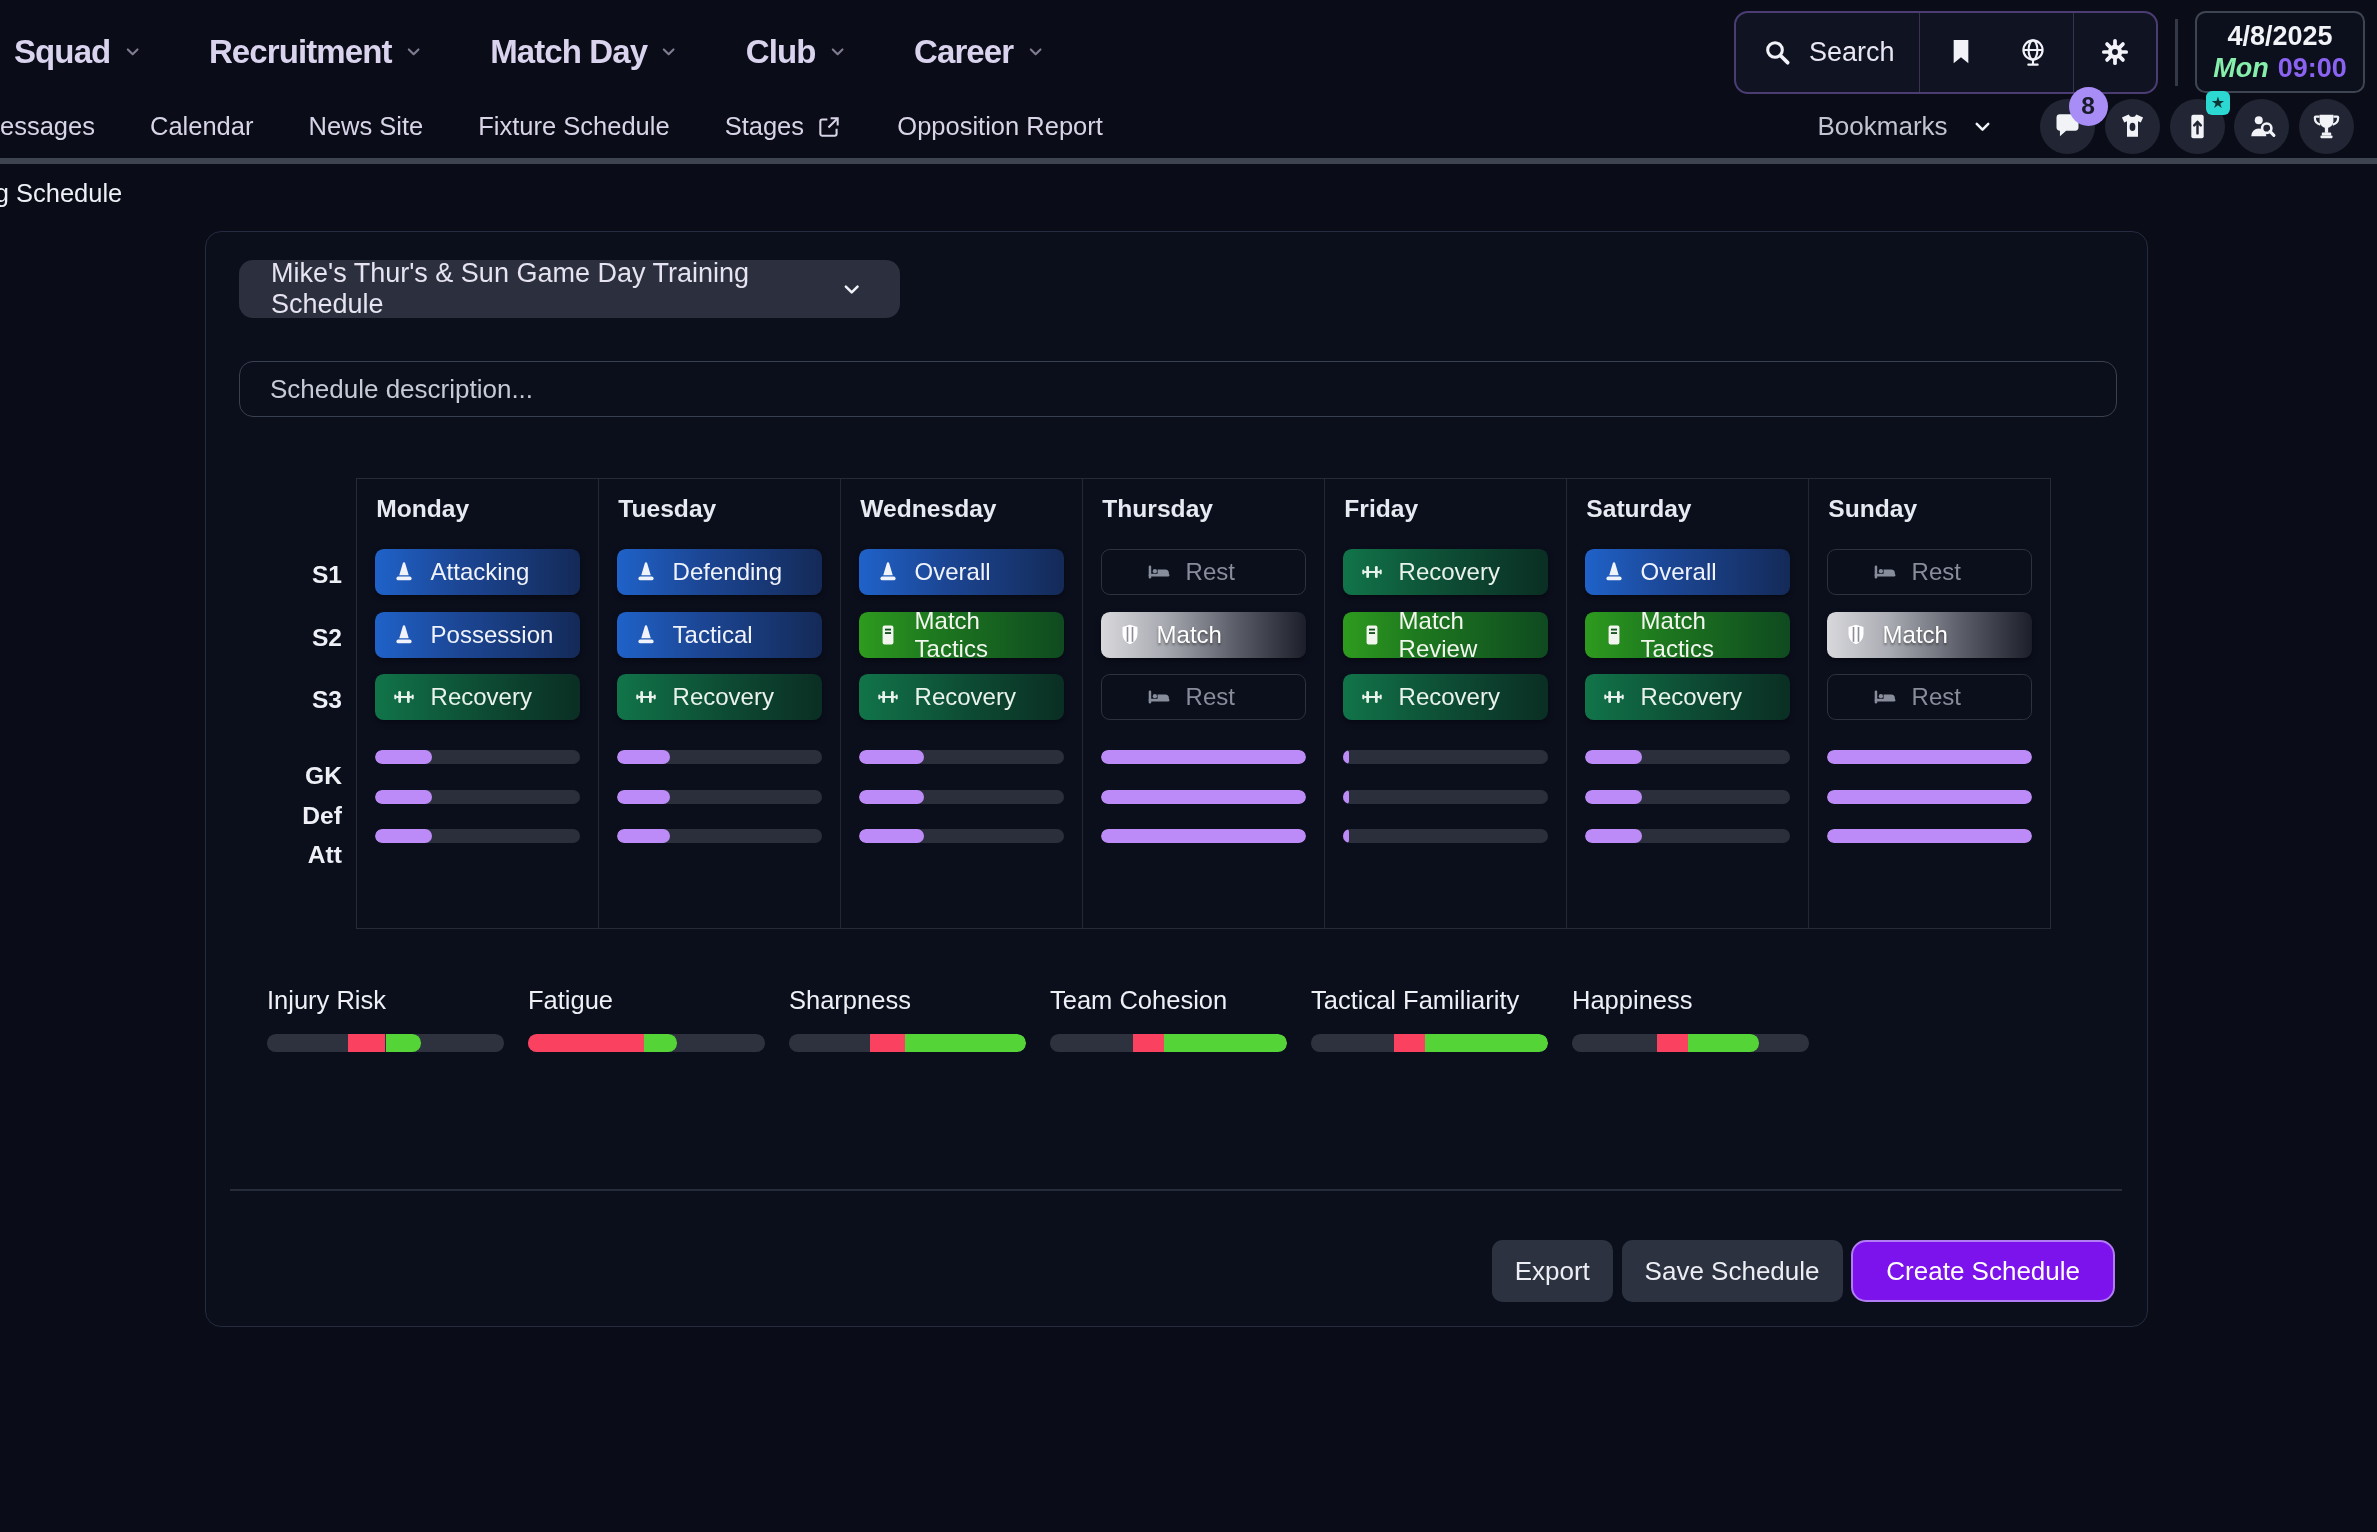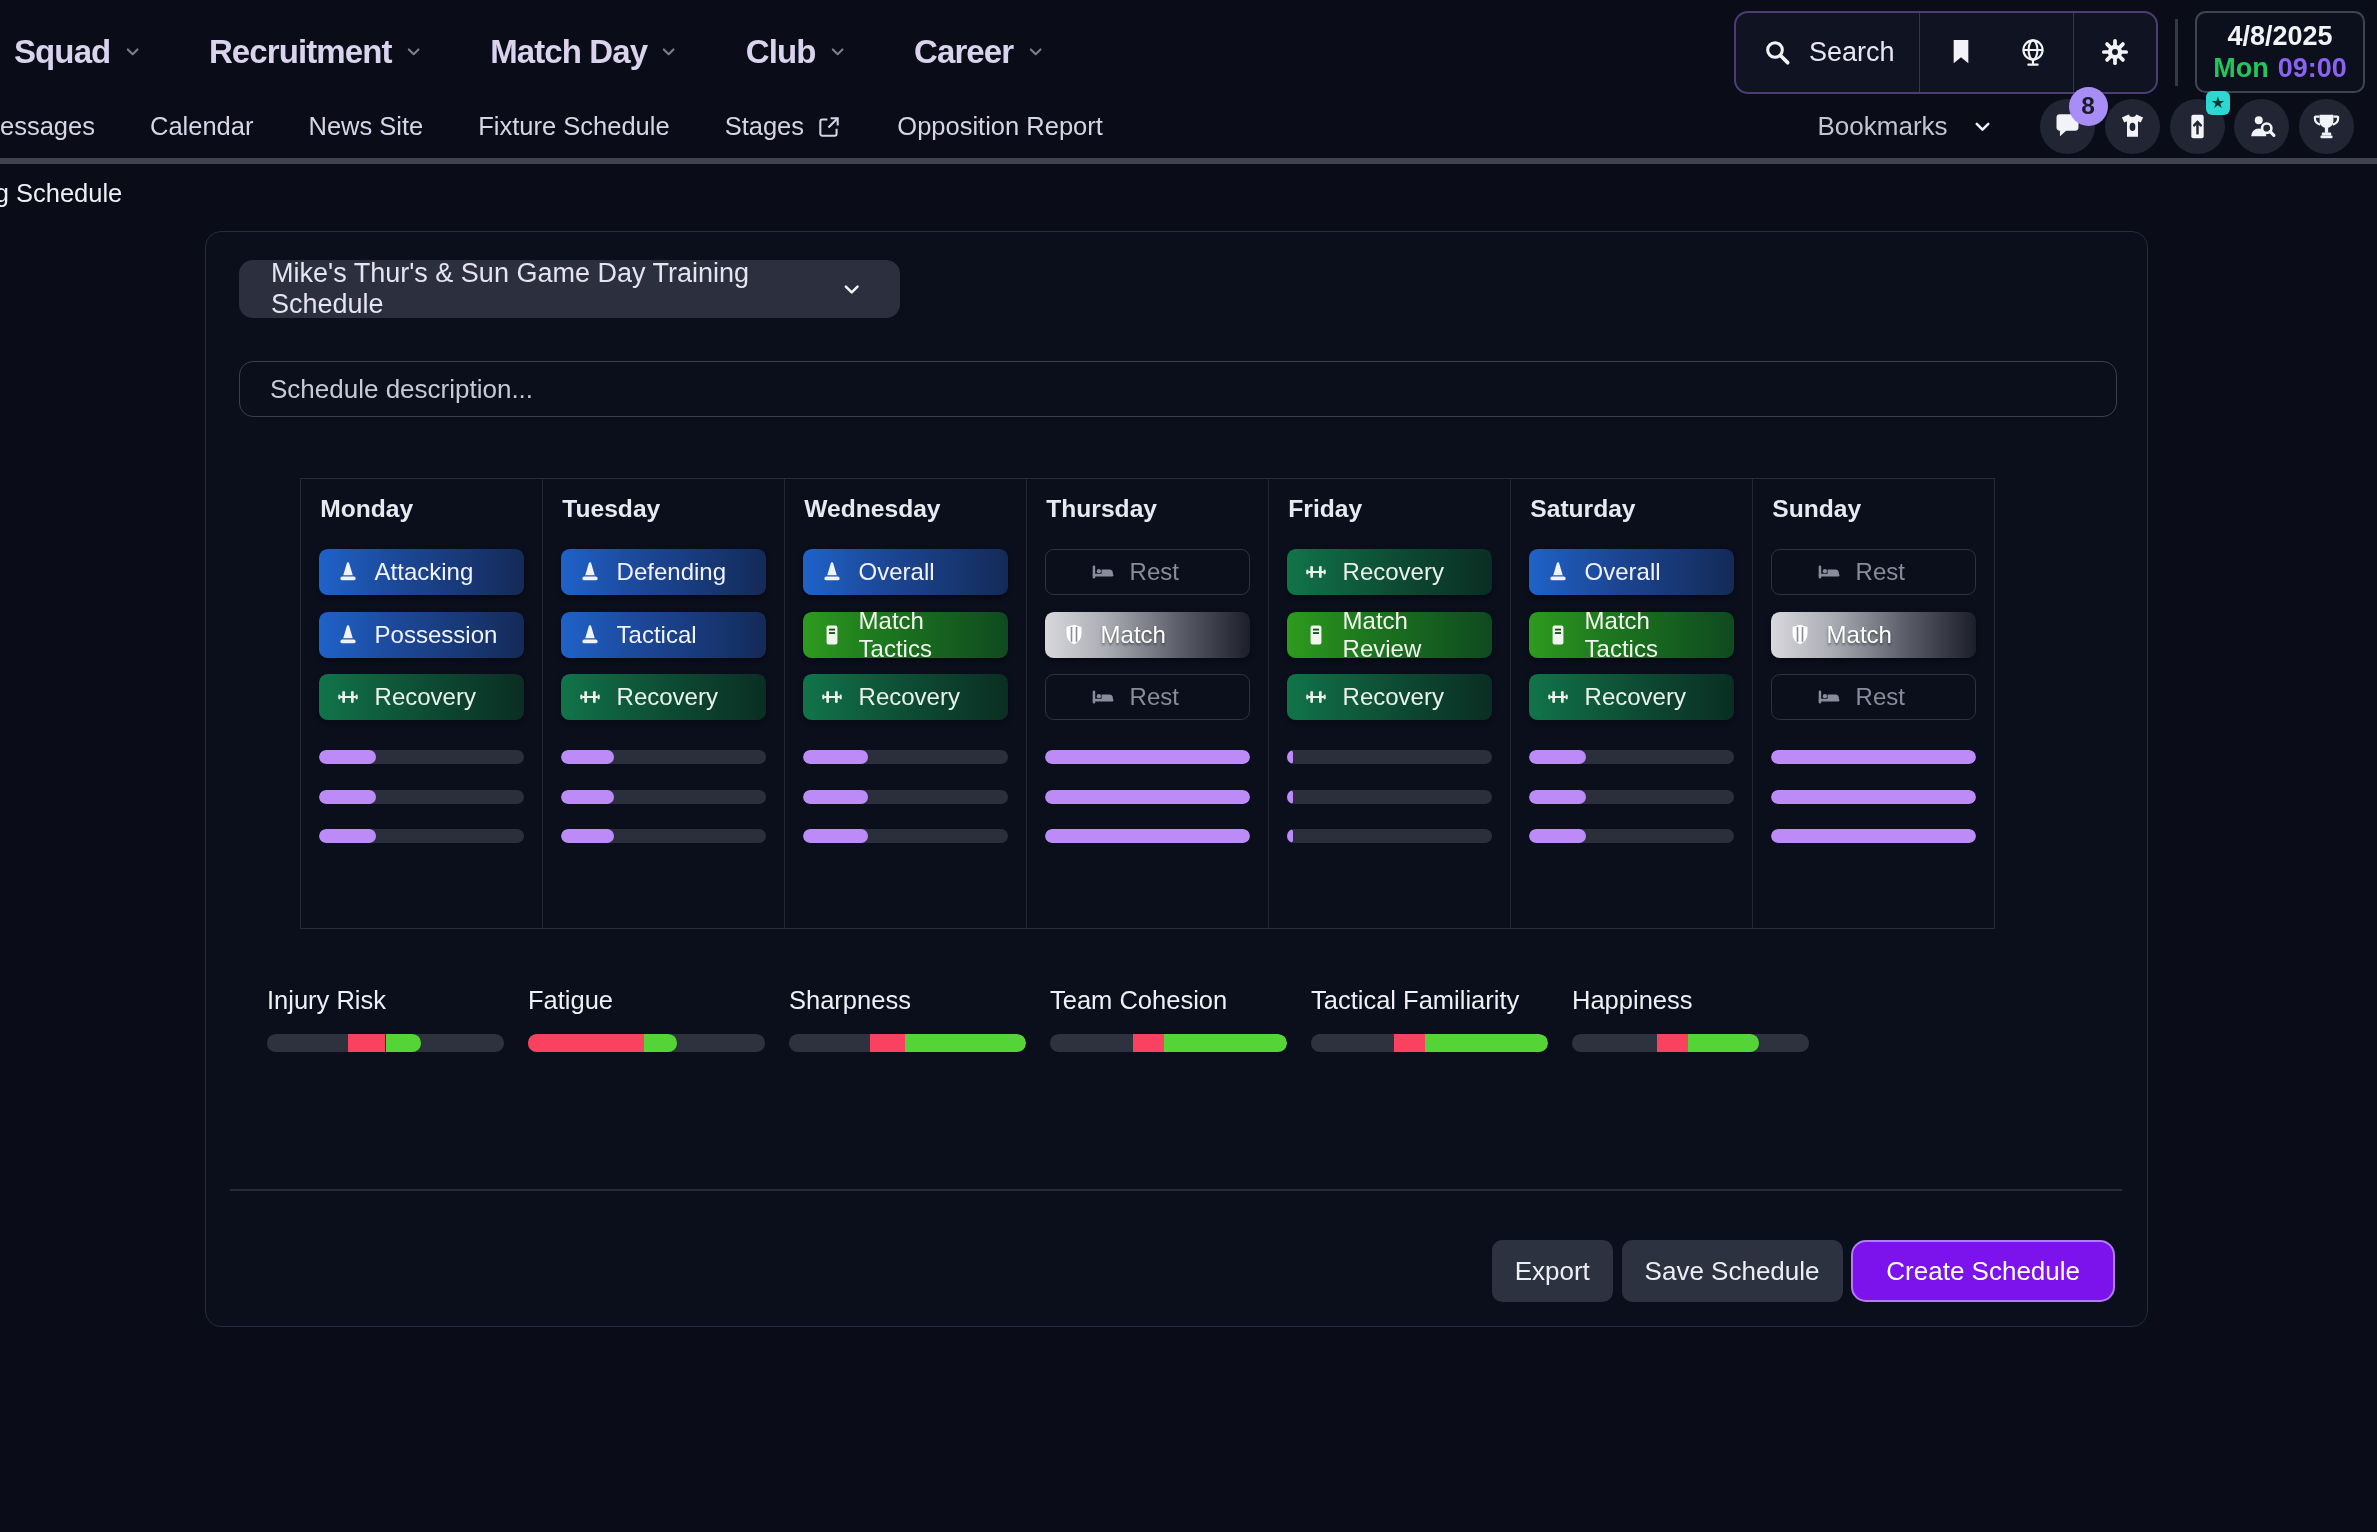--- a/index.html
+++ b/index.html
@@ -19,21 +19,21 @@
   .sg { display:flex; align-items:center; padding:0 24.6px; gap:16px; }
   .sg + .sg { border-left:1.8px solid #38344e; }
   .sg-2 { gap:40px; }
   .sg-icon { width:32px; height:32px; color:#f2f3f8; }
   .search-label { font-size:27px; color:#e9e7f3; }
   .vdiv { width:2.6px; height:67px; background:#343947; margin:0 17.6px; }
   .datetime { border:2.6px solid #3e4452; border-radius:10.6px; padding:7px 16px; text-align:center;
               background:#0c0f1c; }
   .date { font-size:27px; font-weight:bold; color:#f2f3f7; line-height:1.2; }
   .daytime { font-size:27px; font-weight:bold; line-height:1.2; }
-  .day { color:#22c55e; } .time { color:#8b63f2; margin-left:8.8px; }
+  .day { color:#86efac;font-style:italic; } .time { color:#8b63f2; margin-left:8.8px; }
 
   
   .nav2 { position:absolute; top:95px; left:0; width:2377px; height:63px;
           display:flex; align-items:center; }
   .sublink { font-size:25.5px; color:#d8d4e8; margin-right:55px; display:flex;
              align-items:center; gap:12.3px; cursor:pointer; }
   .ext-icon { width:26px; height:26px; color:#d8d4e8; }
   .nav2-right { margin-left:auto; display:flex; align-items:center; margin-right:23px; }
   .bookmarks { font-size:26px; color:#c2c5d1; display:flex; align-items:center; gap:23px;
                margin-right:37px; cursor:pointer; }
@@ -355,20 +355,29 @@
   <div class="selector">
     <span>Mike's Thur's &amp; Sun Game Day Training Schedule</span>
     <svg class="sel-chev" viewBox="0 0 24 24">
         <use href="#icon-chevron"></use>
       </svg>
   </div>
 
   <input class="desc-input" type="text" placeholder="Schedule description..." style="">
 
   <div class="week">
+    <div class="label-col">
+        <div class="row-label">S1</div>
+        <div class="row-label">S2</div>
+        <div class="row-label">S3</div>
+        <div class="label-spacer"></div>
+        <div class="intensity-label">GK</div>
+        <div class="intensity-label">Def</div>
+        <div class="intensity-label">Att</div>
+      </div>
     <div class="week-table">
         <div class="day-col">
           <div class="day-name">Monday</div>
           <div class="chip chip--training">
             <svg class="chip-icon" viewBox="0 0 24 24">
               <use href="#icon-cone"></use>
             </svg>
             <span>Attacking</span>
           </div>
           <div class="chip chip--training">

